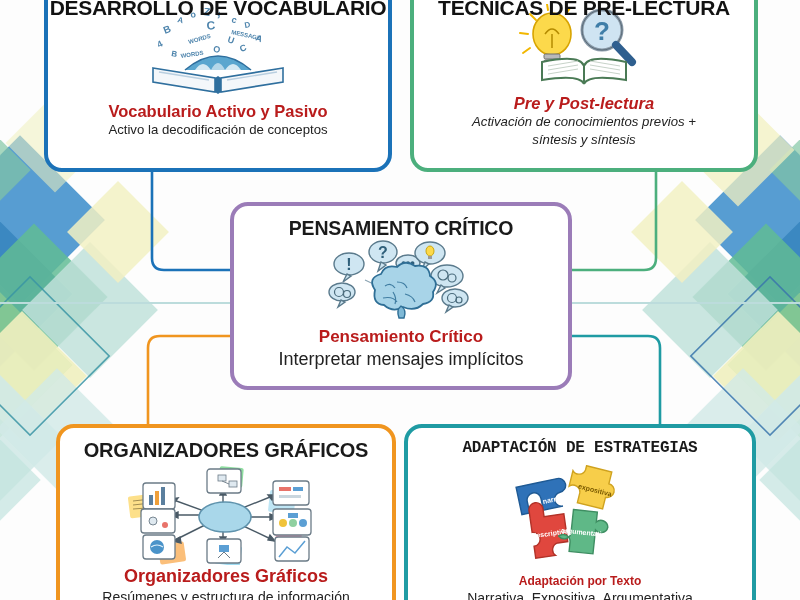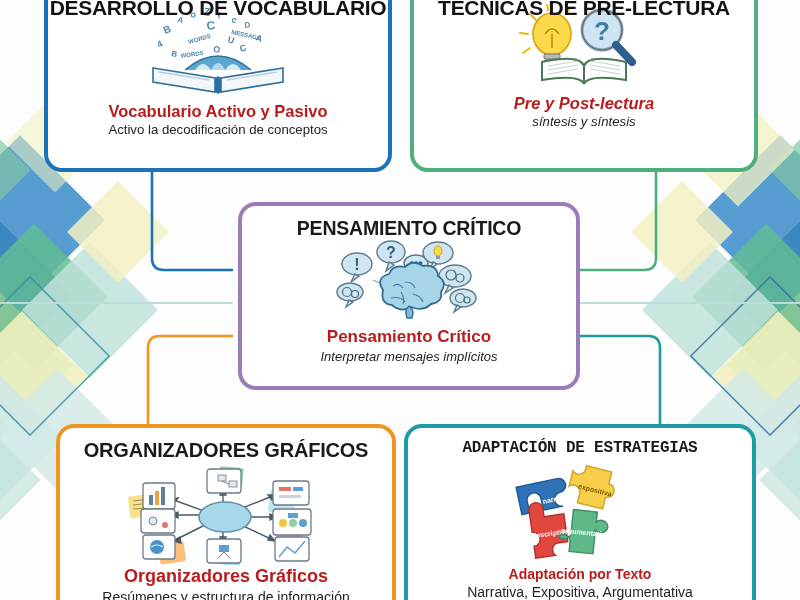--- a/index.html
+++ b/index.html
@@ -70,21 +70,21 @@
   .card-desc {
     font-size: 13.2px;
     color: #222222;
     text-align: center;
     line-height: 1.18;
   }
 
   
   #card-vocab      { left: 44px;  top: -40px;  width: 348px; height: 212px; border-color: #1b72b8; }
   #card-prelect    { left: 410px; top: -40px;  width: 348px; height: 212px; border-color: #4caf7d; }
-  #card-critico    { left: 238px; top: 202px;  width: 342px; height: 188px; border-color: #9b7cb8; }
+  #card-critico    { left: 230px; top: 202px;  width: 342px; height: 188px; border-color: #9b7cb8; }
   #card-organiz    { left: 56px;  top: 424px;  width: 340px; height: 212px; border-color: #f0951f; }
   #card-adapta     { left: 404px; top: 424px;  width: 352px; height: 212px; border-color: #1f9ba3; }
 
   
   .top-title-abs {
     position: absolute;
     z-index: 6;
     font-weight: bold;
     font-size: 21px;
     color: #121212;
@@ -247,20 +247,21 @@
               <path d="M34 66 L64 61"></path>
               <path d="M34 70 L64 65"></path>
             <path d="M106 62 L76 57"></path>
               <path d="M106 66 L76 61"></path>
               <path d="M106 70 L76 65"></path>
           </g>
         </svg>
       </div>
       <div class="sub-block" style="margin-top:6px;font-style:italic;">
         <div class="card-sub">Pre y Post-lectura</div>
+        <div class="card-desc">Activación de conocimientos previos +</div>
         <div class="card-desc">síntesis y síntesis</div>
       </div>
     </div>
   </div>
   <div class="top-title-abs" style="left:410px; width:348px; top:-4px;">TÉCNICAS DE PRE-LECTURA</div>
 
   <div class="card" id="card-critico">
     <div class="inner" style="top:12px;">
       <div class="card-title" style="font-size:19.5px;">PENSAMIENTO CRÍTICO</div>
       <div class="card-icon" style="margin-top:2px;">
@@ -319,21 +320,21 @@
               <path d="M72 42 q8 0 10 6"></path>
             <path d="M58 58 q10 -2 14 4"></path>
               <path d="M80 54 q8 2 10 8"></path>
             <path d="M68 52 q4 6 2 12"></path>
           </g>
           <path d="M74 78 q-3 -8 2 -12 q6 4 3 12 z" fill="#7fb9d6" stroke="#2f6f96" stroke-width="1.4"></path>
         </svg>
       </div>
       <div class="sub-block" style="margin-top:6px;">
         <div class="card-sub" style="font-size:17px;">Pensamiento Crítico</div>
-        <div class="card-desc" style="font-size:13px;font-style:italic;">Interpretar mensajes implícitos</div>
+        <div class="card-desc" style="font-size:18px;">Interpretar mensajes implícitos</div>
       </div>
     </div>
   </div>
 
   <div class="card" id="card-organiz">
     <div class="inner" style="top:12px;">
       <div class="card-title" style="font-size:20px;">ORGANIZADORES GRÁFICOS</div>
       <div class="card-icon" style="margin-top:4px;">
         <svg width="206" height="100" viewBox="0 0 206 100" xmlns="http://www.w3.org/2000/svg">
 
@@ -436,19 +437,19 @@
           </g>
 
           <g transform="rotate(6 100 74)">
             <path d="M66 52 h24 v10 a7 7 0 0 1 12 4 a7 7 0 0 1 -12 4 v24 h-24 v-10 a7 7 0 0 0 -12 -4
                      a7 7 0 0 0 12 -4 z" fill="#5fb887" stroke="#3e8e62" stroke-width="1.4"></path>
             <text x="80" y="76" font-size="7" fill="#ffffff" font-weight="bold" text-anchor="middle" font-family="'Liberation Sans', sans-serif">argumentativa</text>
           </g>
         </svg>
       </div>
       <div class="sub-block" style="margin-top:2px;">
-        <div class="card-sub" style="font-size:14px;">Adaptación por Texto</div>
+        <div class="card-sub" style="font-size:12px;margin-top:8px;">Adaptación por Texto</div>
         <div class="card-desc" style="font-size:14px;">Narrativa, Expositiva, Argumentativa</div>
       </div>
     </div>
   </div>
 
 </div>
 
 </body></html>

